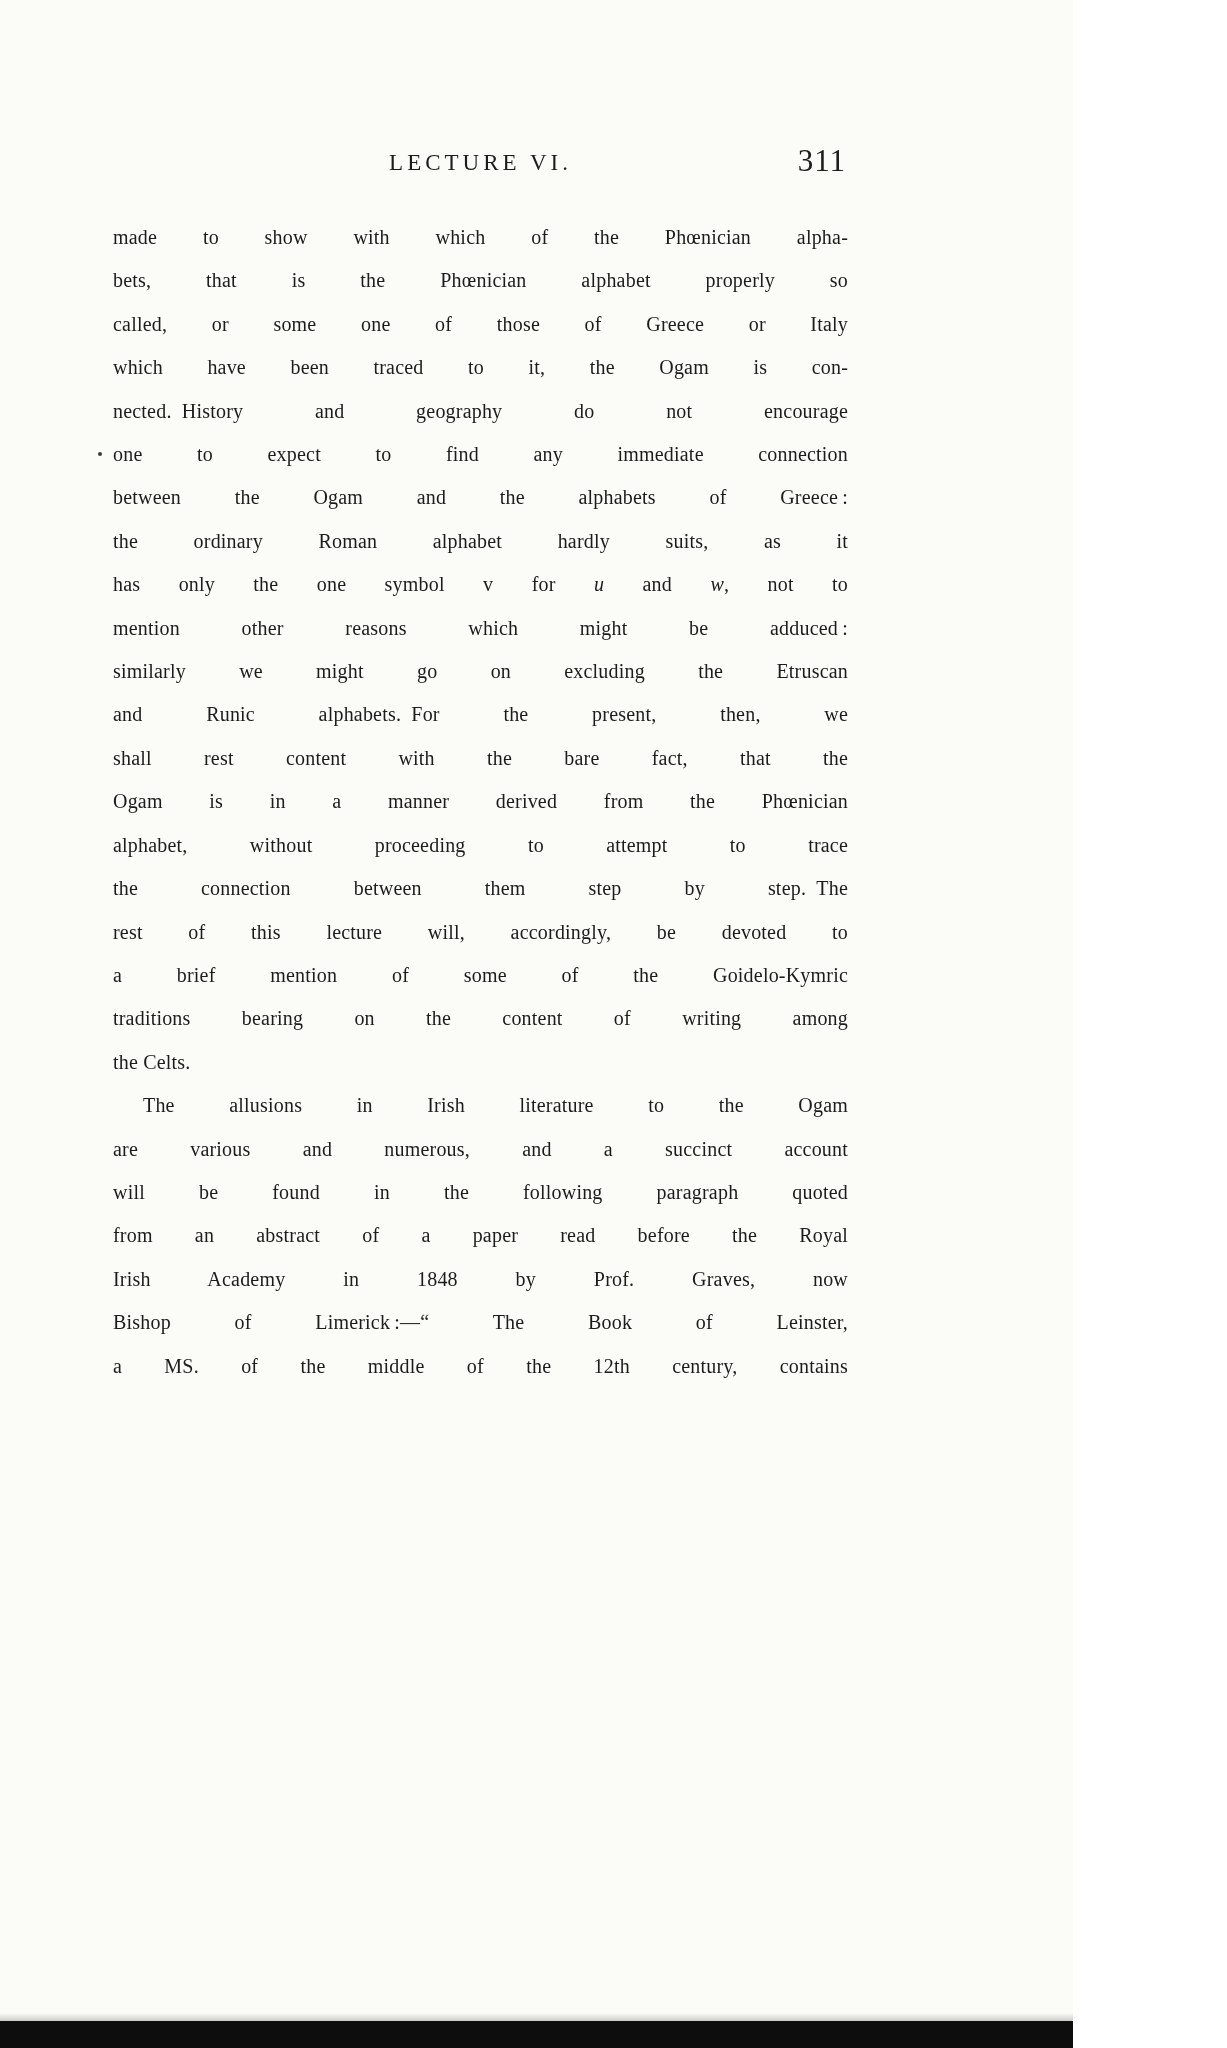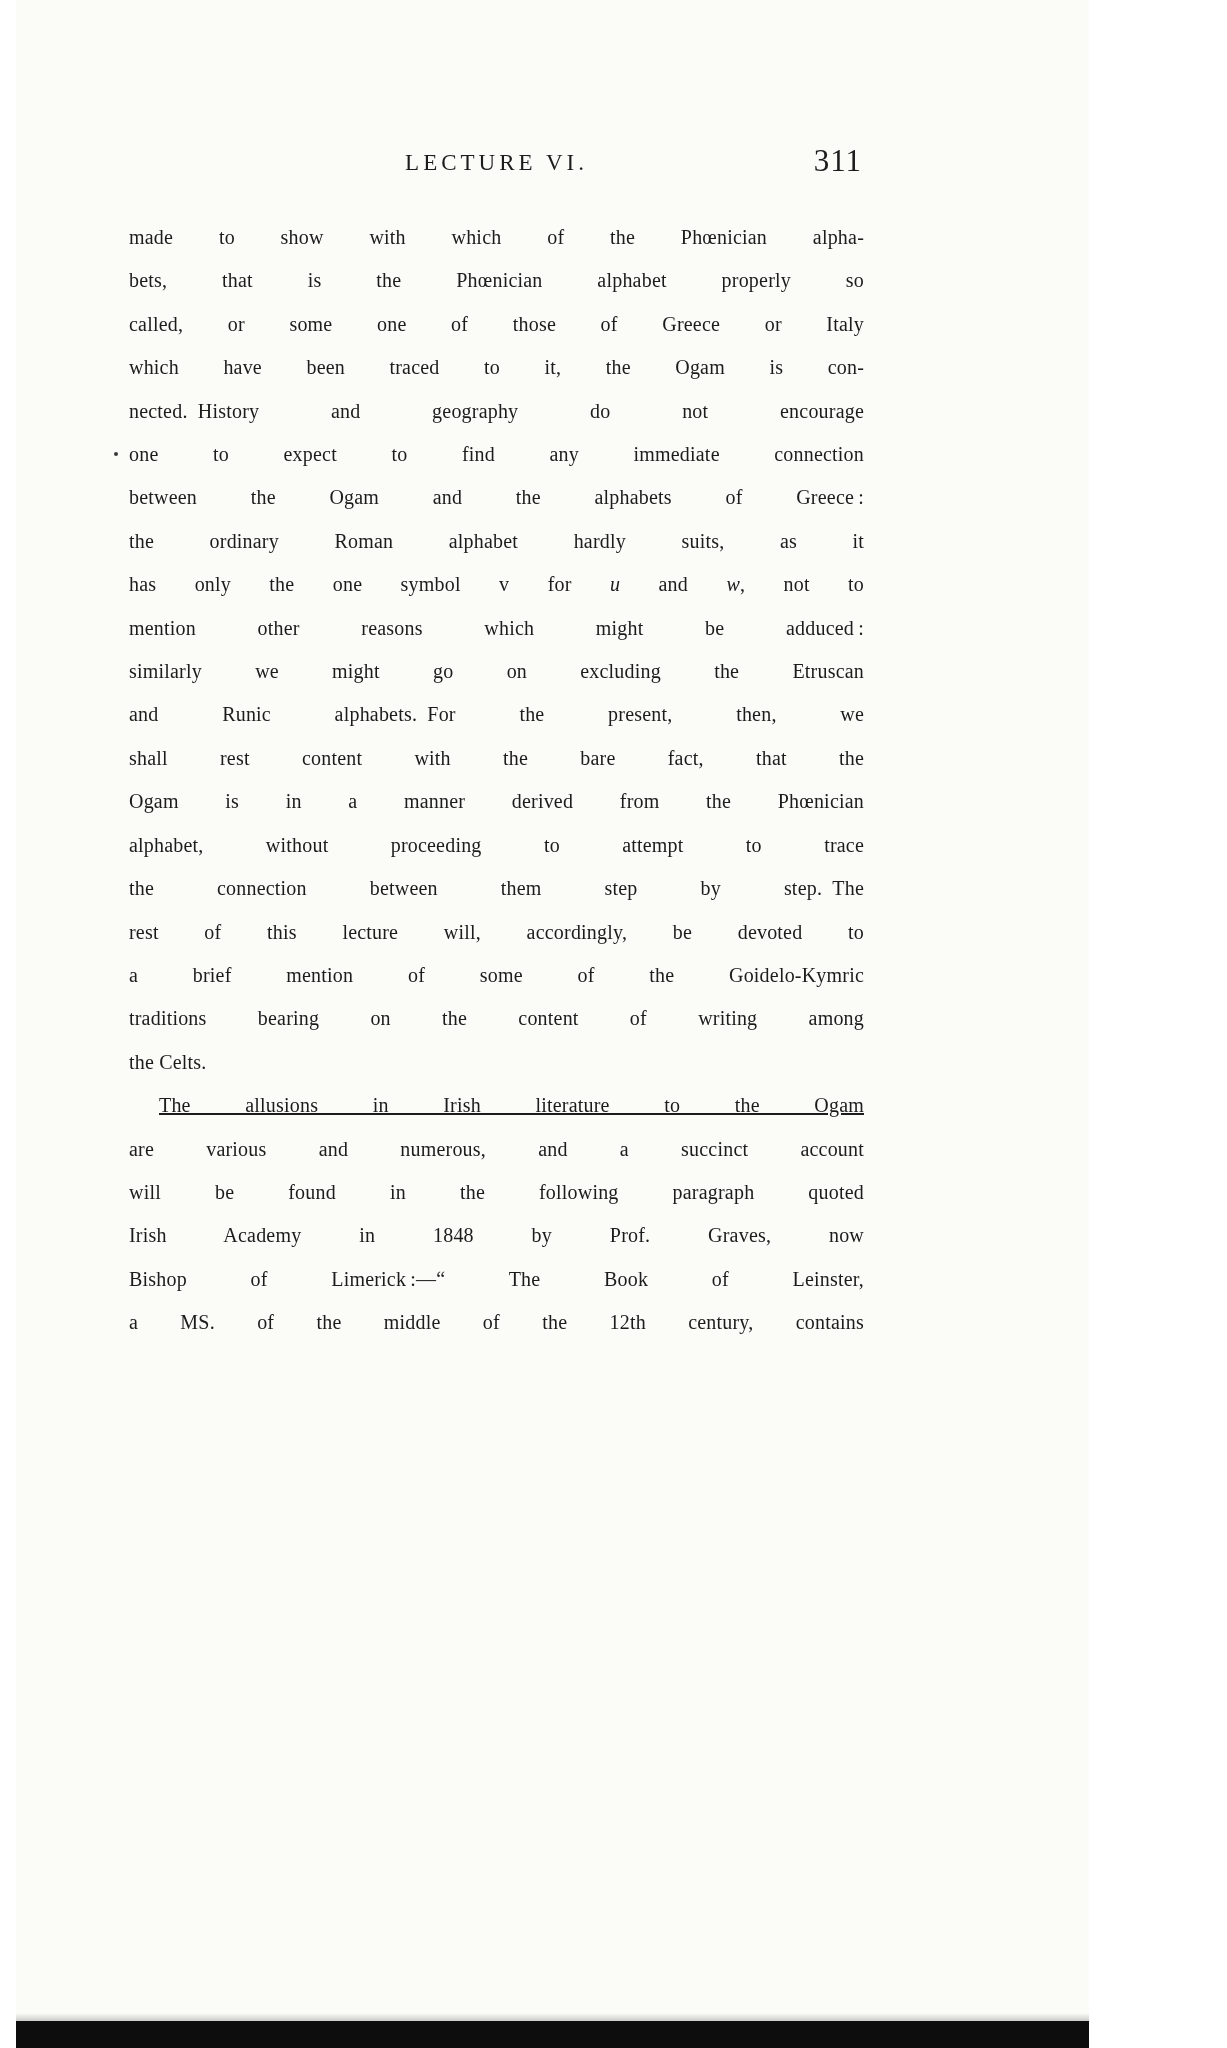--- a/index.html
+++ b/index.html
@@ -10,21 +10,20 @@
   *{ box-sizing:border-box; }
   html,body{ margin:0; padding:0; background:#fff; }
   .page{
     position:relative;
     width:1073px;
     height:2048px;
     background:var(--paper);
     font-family:"Liberation Serif","DejaVu Serif",serif;
     color:var(--ink);
     overflow:hidden;
-    margin-left:16px;
   }
   .running-header{
     position:absolute;
     top:146px;
     left:113px;
     width:735px;
     height:40px;
   }
   .running-title{
     text-align:center;
@@ -55,21 +54,20 @@
     position:relative;
     text-align:justify;
     text-align-last:justify;
     white-space:normal;
   }
   .line.flush{
     text-align-last:left;
   }
   .line.indent{
     text-indent:30px;
-    text-decoration:underline;
   }
   .line em{
     font-style:italic;
   }
   .margin-dot{
     position:absolute;
     left:-15px;
     top:19px;
     width:4px;
     height:4px;
@@ -123,20 +121,21 @@
         <div class="line"><span>the connection between them step by step. The</span></div>
         <div class="line"><span>rest of this lecture will, accordingly, be devoted to</span></div>
         <div class="line"><span>a brief mention of some of the Goidelo-Kymric</span></div>
         <div class="line"><span>traditions bearing on the content of writing among</span></div>
         <div class="line flush"><span>the Celts.</span></div>
       </div>
       <div class="paragraph">
         <div class="line indent"><span>The allusions in Irish literature to the Ogam</span></div>
         <div class="line"><span>are various and numerous, and a succinct account</span></div>
         <div class="line"><span>will be found in the following paragraph quoted</span></div>
+        <div class="line"><span>from an abstract of a paper read before the Royal</span></div>
         <div class="line"><span>Irish Academy in 1848 by Prof. Graves, now</span></div>
         <div class="line"><span>Bishop of Limerick :—“ The Book of Leinster,</span></div>
         <div class="line"><span>a MS. of the middle of the 12th century, contains</span></div>
       </div>
     </div>
 
   <div class="bottom-scan-shadow"></div>
   <div class="bottom-scan-bar"></div>
 
 </div>

